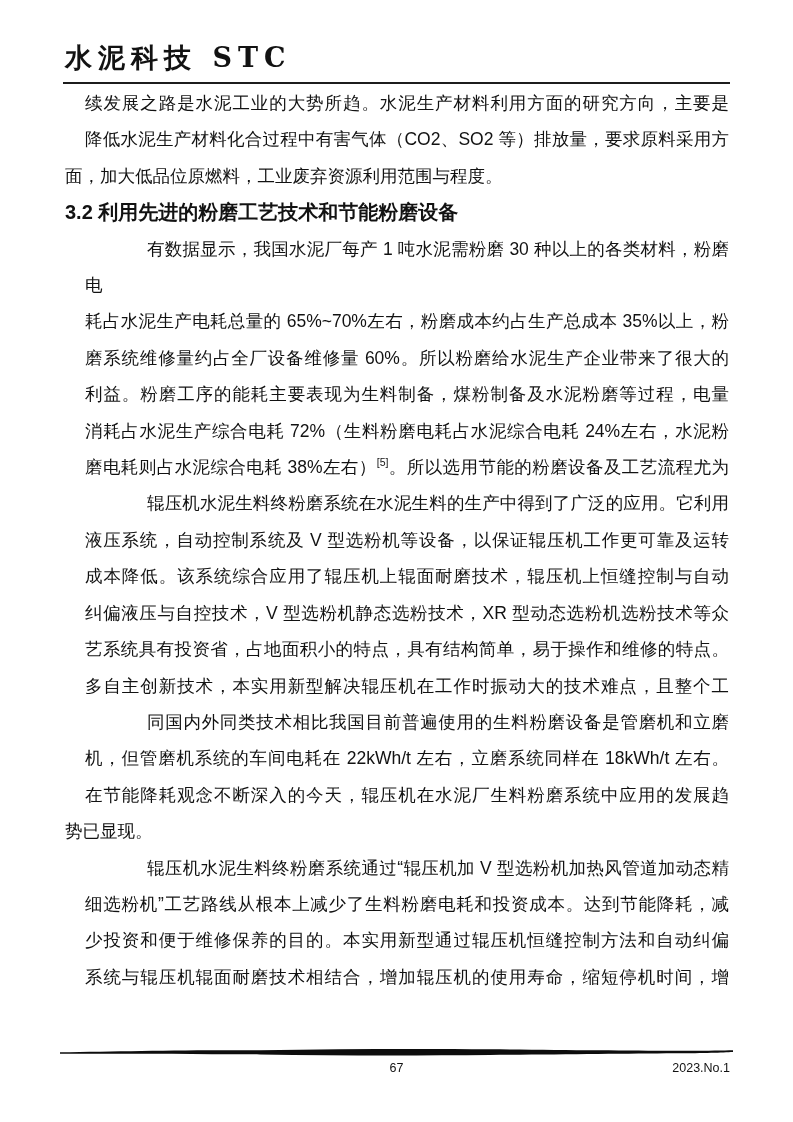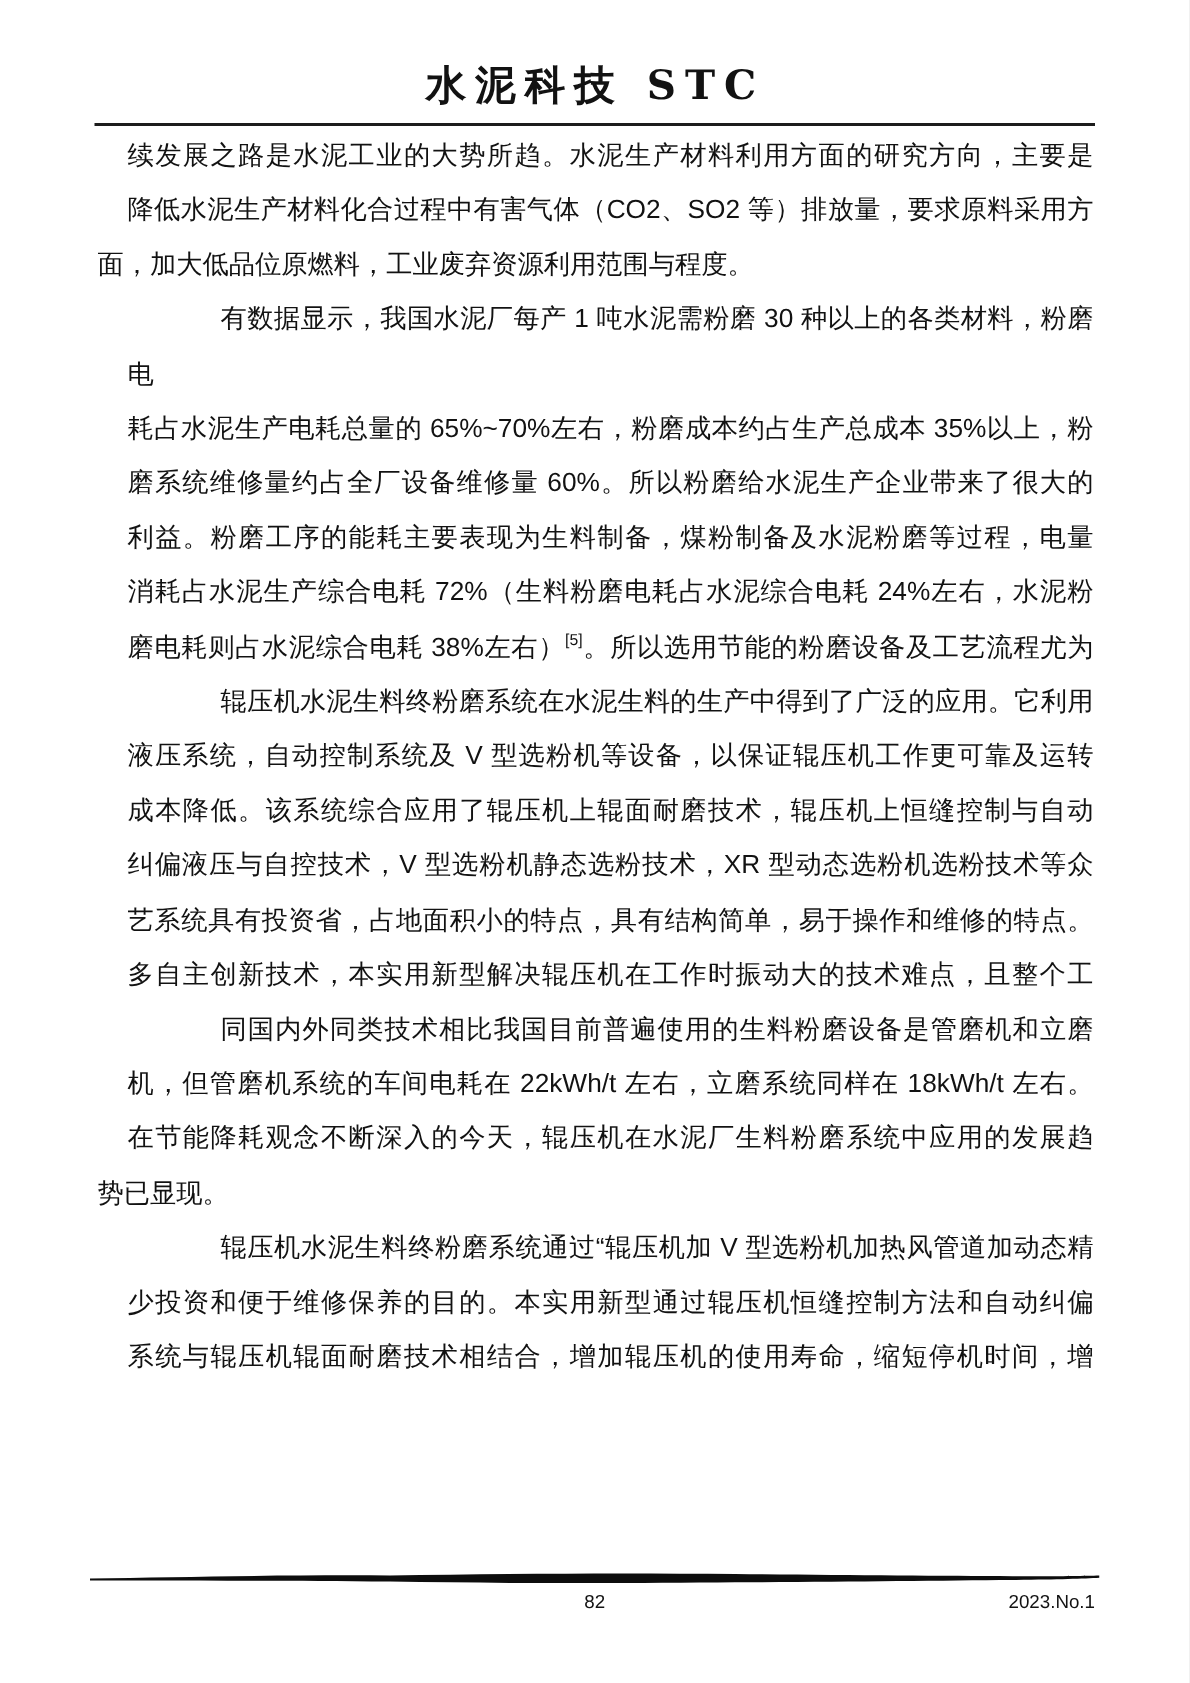--- a/index.html
+++ b/index.html
@@ -3,21 +3,21 @@
 <meta charset="utf-8">
 <style>
   html,body { margin:0; padding:0; background:#e8e8e8; }
   .page {
     width:793px; height:1122px; position:relative; margin:0 auto;
     background:#ffffff; color:#121212; overflow:hidden;
     font-family:"Liberation Sans","DejaVu Sans",serif;
   }
   .content { position:absolute; left:65px; width:664px; top:0; }
   .journal-title {
-    margin-top:41px; text-align:center;
+    margin-top:41px; text-align:left;
     font-family:"DejaVu Serif","Liberation Serif",serif;
     font-weight:bold; font-size:27px; line-height:33px; letter-spacing:6px;
   }
   .header-rule { border:0; border-top:2.5px solid #1c1c1c; margin:8px 0 0 -2px; width:667px; }
   .body-text { font-size:17.5px; line-height:36.4px; margin-top:1px; }
   .ln { text-align:justify; text-align-last:justify; white-space:normal;margin-left:20px; }
   .ln-left { text-align:center; text-align-last:left; }
   .ind { text-indent:62px; }
   .section-heading { font-weight:bold; font-size:20px; line-height:36.4px; }
   sup.cite { font-size:10.5px; line-height:0; vertical-align:super; }
@@ -37,20 +37,21 @@
     <hr class="header-rule">
 
     <div class="body-text">
 
       <div>
         <div class="ln">续发展之路是水泥工业的大势所趋。水泥生产材料利用方面的研究方向，主要是</div>
         <div class="ln">降低水泥生产材料化合过程中有害气体（CO2、SO2 等）排放量，要求原料采用方</div>
         <div class="ln-left">面，加大低品位原燃料，工业废弃资源利用范围与程度。</div>
       </div>
 
+      <div class="section-heading">3.2 利用先进的粉磨工艺技术和节能粉磨设备</div>
 
       <div>
         <div class="ln ind">有数据显示，我国水泥厂每产 1 吨水泥需粉磨 30 种以上的各类材料，粉磨电</div>
         <div class="ln">耗占水泥生产电耗总量的 65%~70%左右，粉磨成本约占生产总成本 35%以上，粉</div>
         <div class="ln">磨系统维修量约占全厂设备维修量 60%。所以粉磨给水泥生产企业带来了很大的</div>
         <div class="ln">利益。粉磨工序的能耗主要表现为生料制备，煤粉制备及水泥粉磨等过程，电量</div>
         <div class="ln">消耗占水泥生产综合电耗 72%（生料粉磨电耗占水泥综合电耗 24%左右，水泥粉</div>
         <div class="ln"><span>磨电耗则占水泥综合电耗 38%左右）</span><sup class="cite">[5]</sup><span>。所以选用节能的粉磨设备及工艺流程尤为</span></div>
       </div>
 
@@ -65,20 +66,21 @@
 
       <div>
         <div class="ln ind">同国内外同类技术相比我国目前普遍使用的生料粉磨设备是管磨机和立磨</div>
         <div class="ln">机，但管磨机系统的车间电耗在 22kWh/t 左右，立磨系统同样在 18kWh/t 左右。</div>
         <div class="ln">在节能降耗观念不断深入的今天，辊压机在水泥厂生料粉磨系统中应用的发展趋</div>
         <div class="ln-left">势已显现。</div>
       </div>
 
       <div>
         <div class="ln ind">辊压机水泥生料终粉磨系统通过“辊压机加 V 型选粉机加热风管道加动态精</div>
+        <div class="ln">细选粉机”工艺路线从根本上减少了生料粉磨电耗和投资成本。达到节能降耗，减</div>
         <div class="ln">少投资和便于维修保养的目的。本实用新型通过辊压机恒缝控制方法和自动纠偏</div>
         <div class="ln">系统与辊压机辊面耐磨技术相结合，增加辊压机的使用寿命，缩短停机时间，增</div>
       </div>
 
     </div>
   </div>
 
   <div class="footer">
     <div class="footer-bar">
       <svg width="673" height="9" viewBox="0 0 673 9" xmlns="http://www.w3.org/2000/svg">
@@ -88,17 +90,17 @@
           C 500,2.1 565,2.5 615,2.8
           C 645,2.9 662,2.6 673,2.3
           L 673,3.9
           C 662,4.5 645,5.1 615,5.3
           C 565,5.7 500,6.5 430,6.9
           C 360,7.6 280,7.7 200,6.4
           C 120,5.8 60,5.5 0,5.7 Z"></path>
       </svg>
     </div>
     <div class="footer-row">
-      <span class="page-num">82</span>
+      <span class="page-num">67</span>
       <span class="issue">2023.No.1</span>
     </div>
   </div>
 </div>
 
 </body></html>

